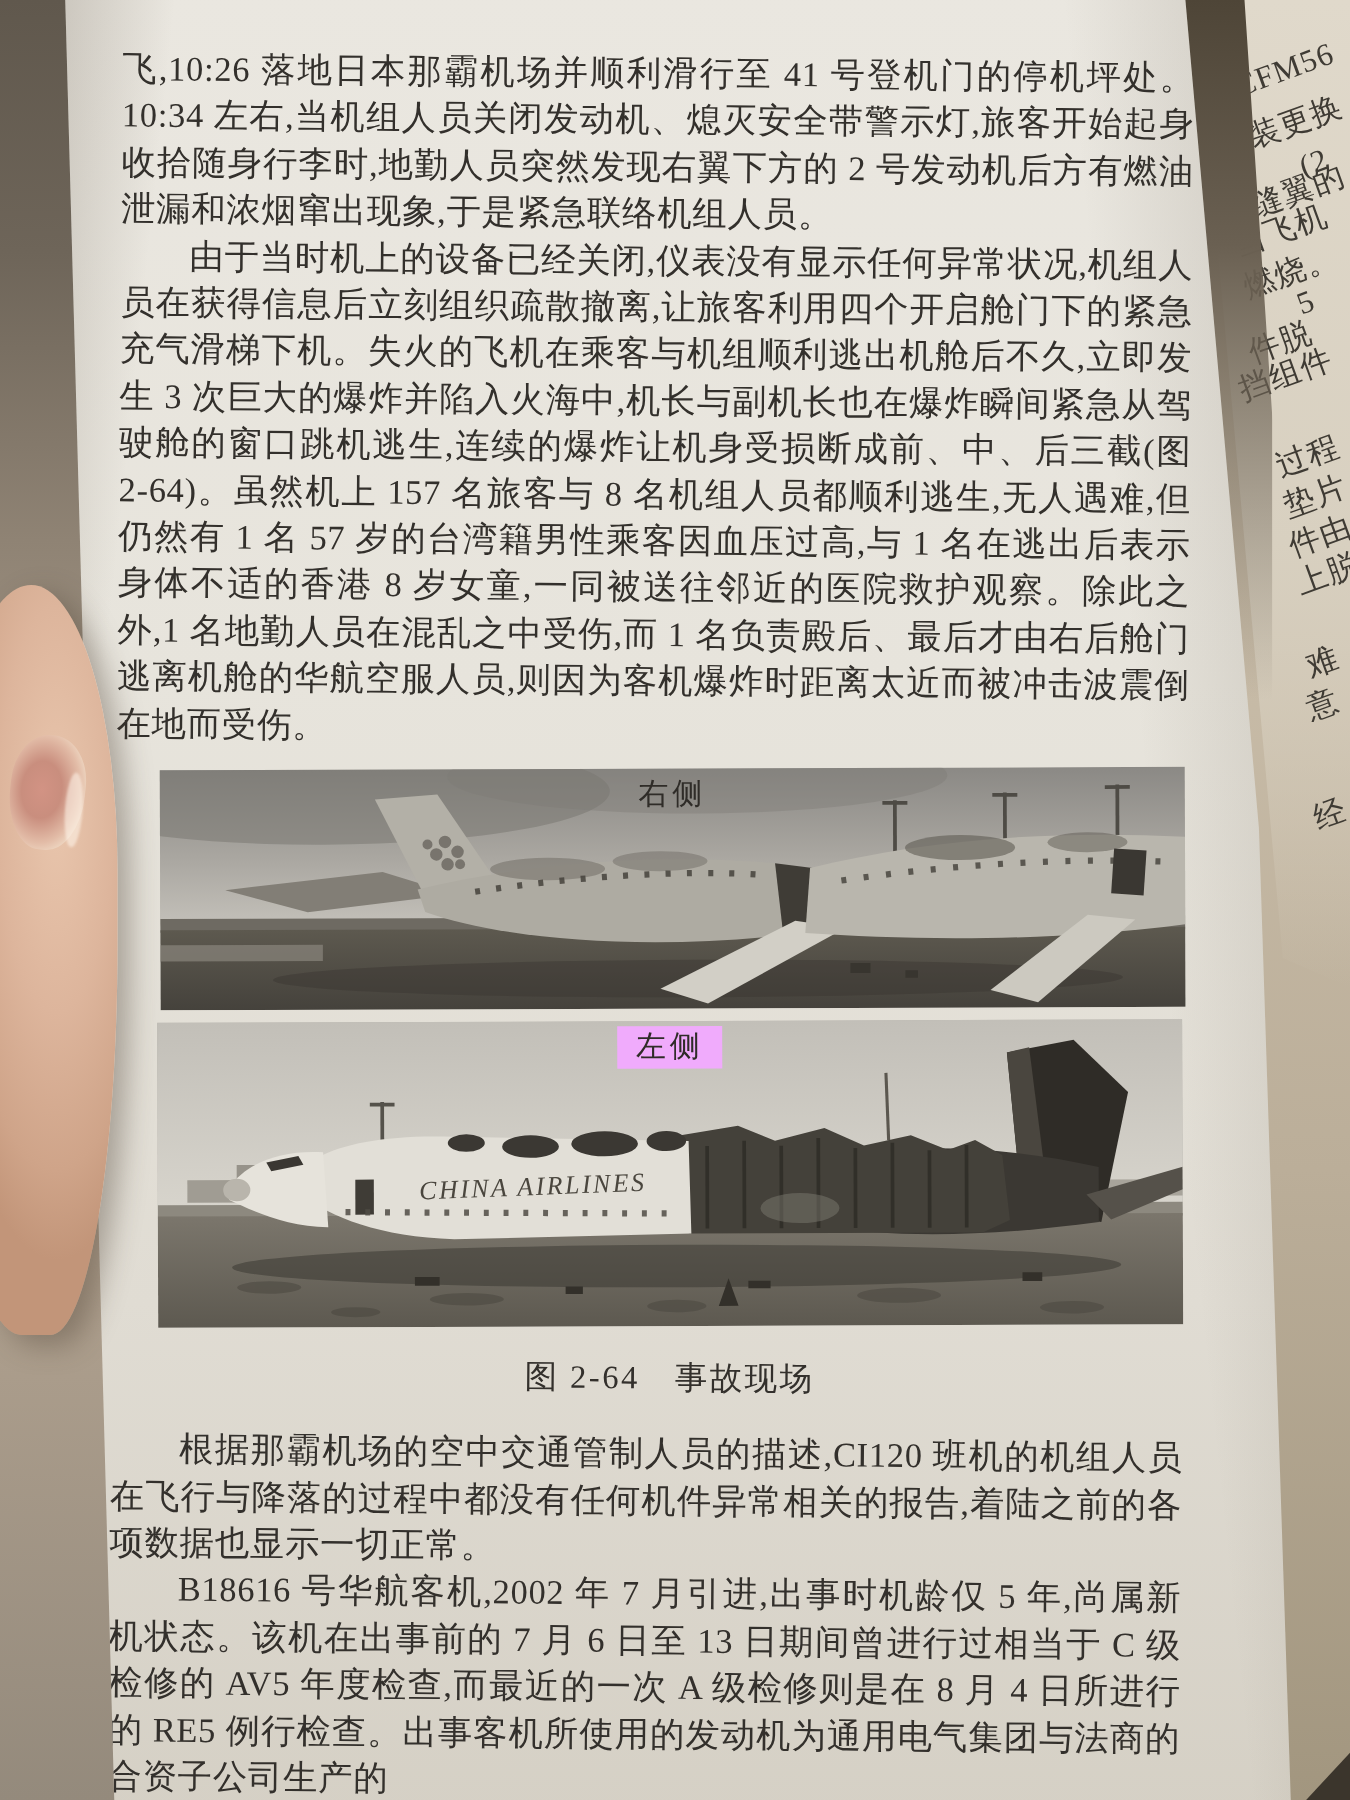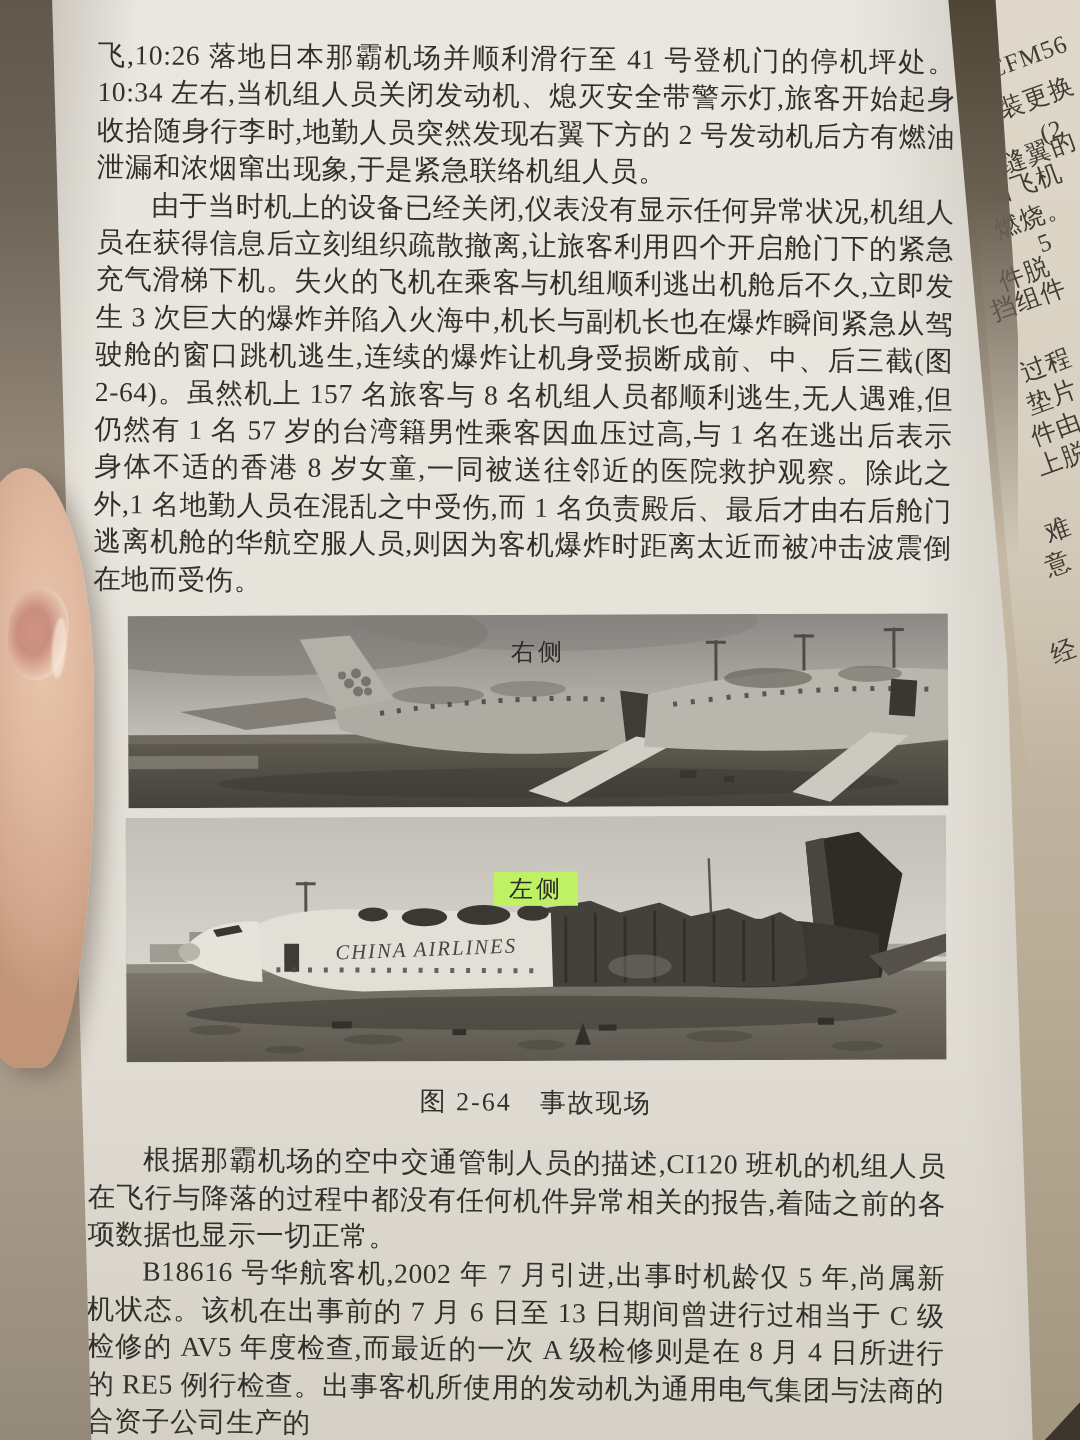--- a/index.html
+++ b/index.html
@@ -66,25 +66,25 @@
   
   .figure-block{margin:14px 0 0 36px;width:822px;}
   .photo{
     position:relative;width:820px;background:#b9b6af;
     transform:rotate(-0.7deg);overflow:hidden;
   }
   .photo-1{height:192px;}
   .photo-2{height:244px;margin-top:10px;}
   .photo svg{display:block;width:100%;height:100%;}
   .photo-label{
-    position:absolute;top:20px;left:50%;transform:translateX(-50%);
+    position:absolute;top:4px;left:50%;transform:translateX(-50%);
     font-size:24px;color:#2f2c28;letter-spacing:3px;line-height:32px;
     padding:1px 15px;z-index:2;
   }
-  .photo-label.boxed{background:#bef264;margin-top:35px;}
+  .photo-label.boxed{background:#f0abfc;}
   .fig-caption{
     margin-top:24px;text-align:center;font-size:26px;letter-spacing:2px;
     color:#33302c;
   }
   .after-fig{margin-top:24px;}
 
   
   .thumb{
     position:absolute;left:-34px;top:468px;width:128px;height:600px;z-index:4;
     background:

